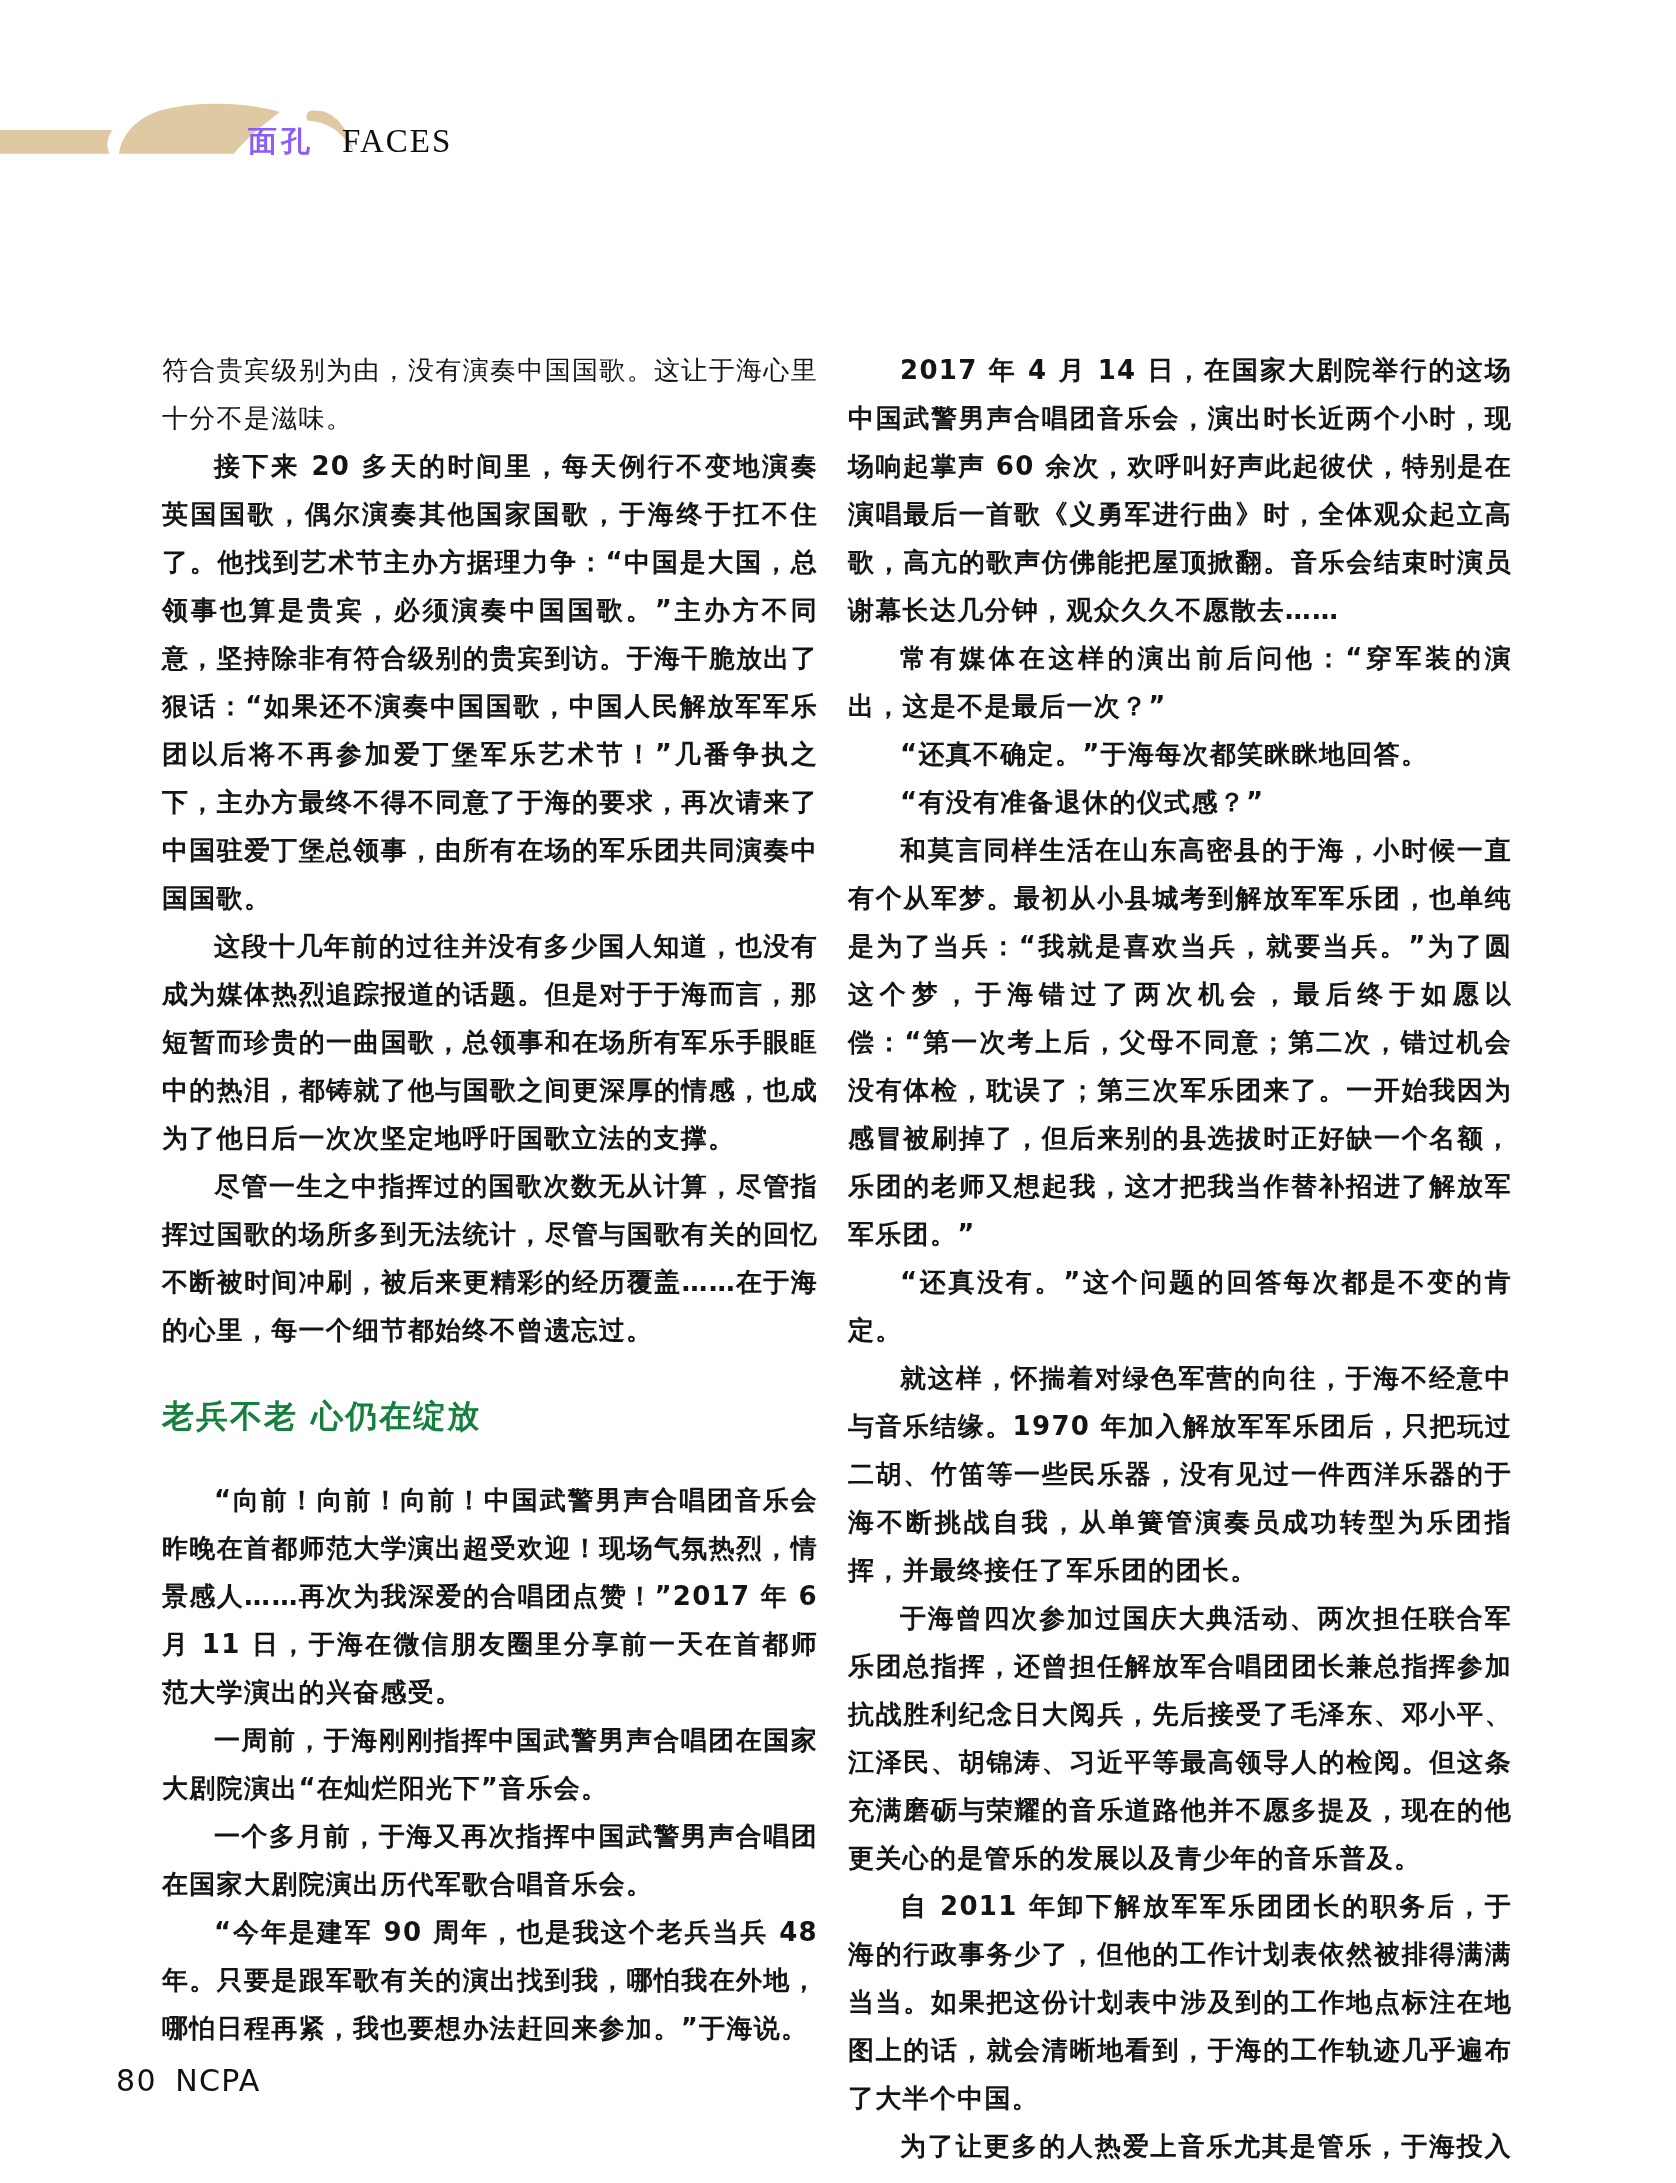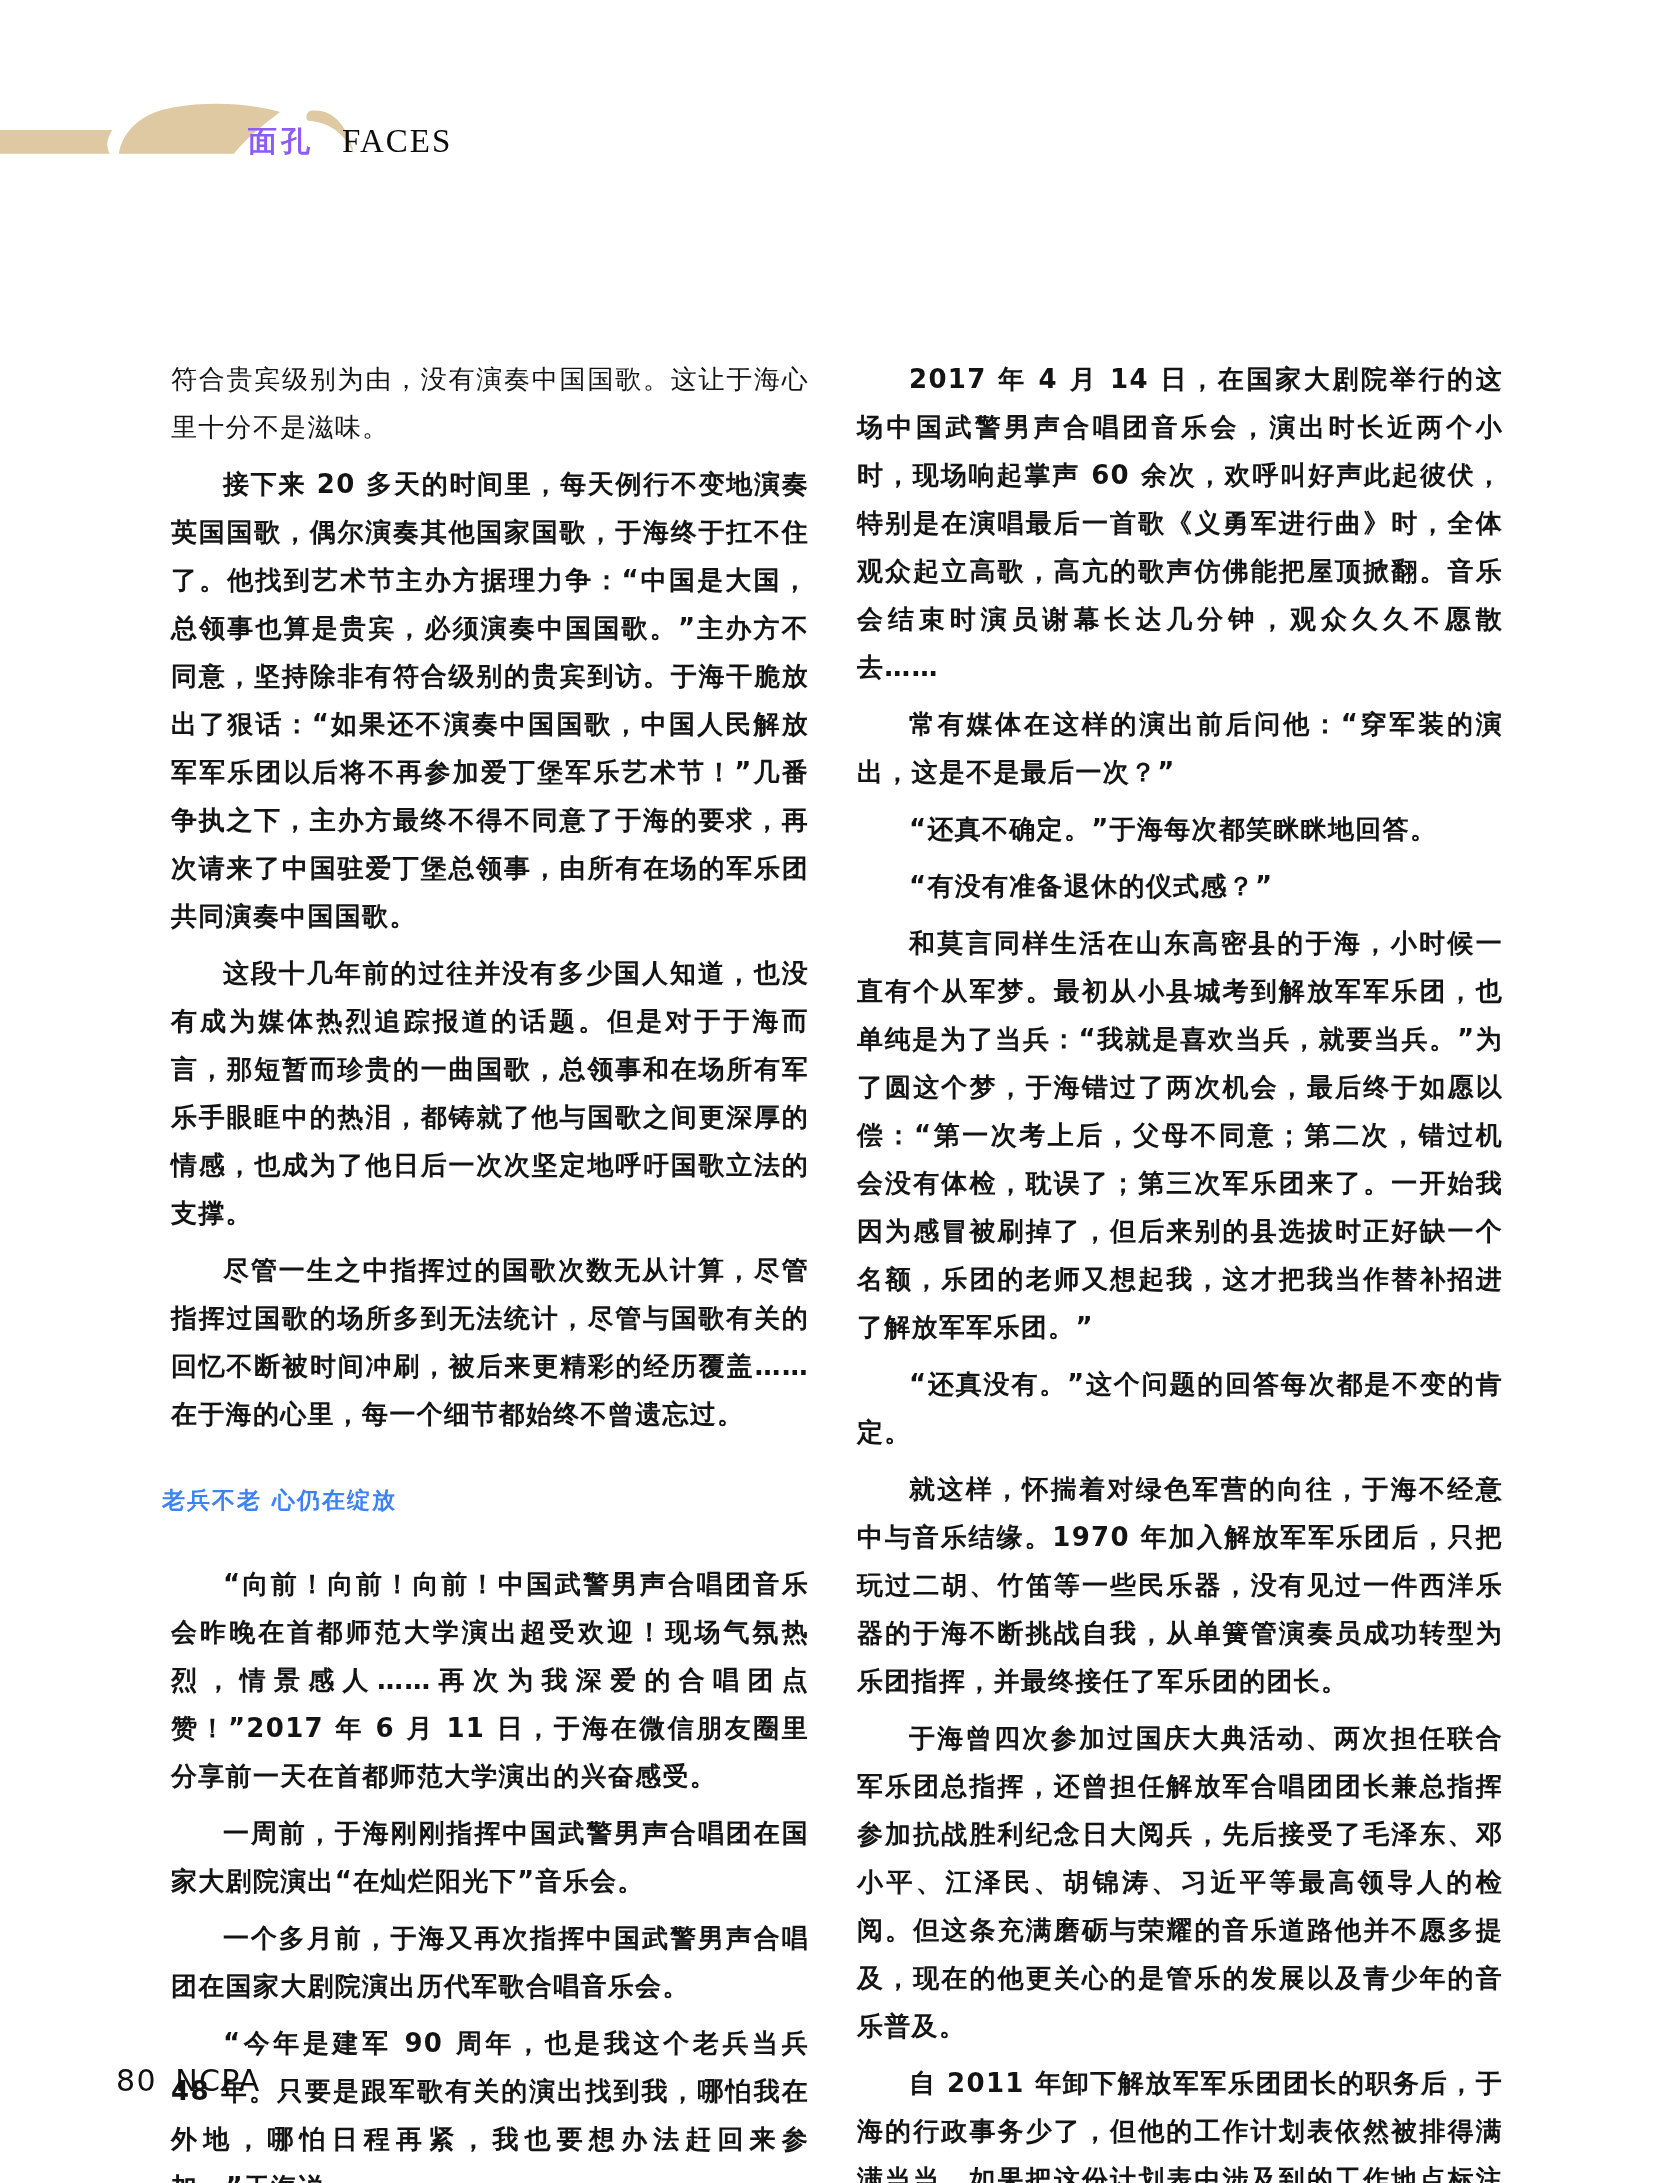--- a/index.html
+++ b/index.html
@@ -39,36 +39,36 @@
 
   
   .col {
     position: absolute;
     top: 346px;
   }
   .col-left  { left: 162px;  width: 656px;  }
   .col-right { left: 848px; width: 664px; }
 
   .col p {
-    margin: 9px;
+    margin: 0;
     font-size: 26px;
     line-height: 48px;
     letter-spacing: 1.3px;
     text-align: justify;
     color: #141414;
   }
   .col p.indent { text-indent: 2em; font-weight: bold; }
 
   .section-heading {
     margin: 46px 0 44px 0;
-    font-size: 23px;
+    font-size: 32px;
     line-height: 32px;
     font-weight: 900;
     letter-spacing: 2px;
-    color: #3b82f6;
+    color: #15803d;
   }
 
   
   .footer {
     position: absolute;
     left: 116px; top: 2065px;
     font-size: 30px;
     line-height: 32px;
     letter-spacing: 1.3px;
     color: #111;

